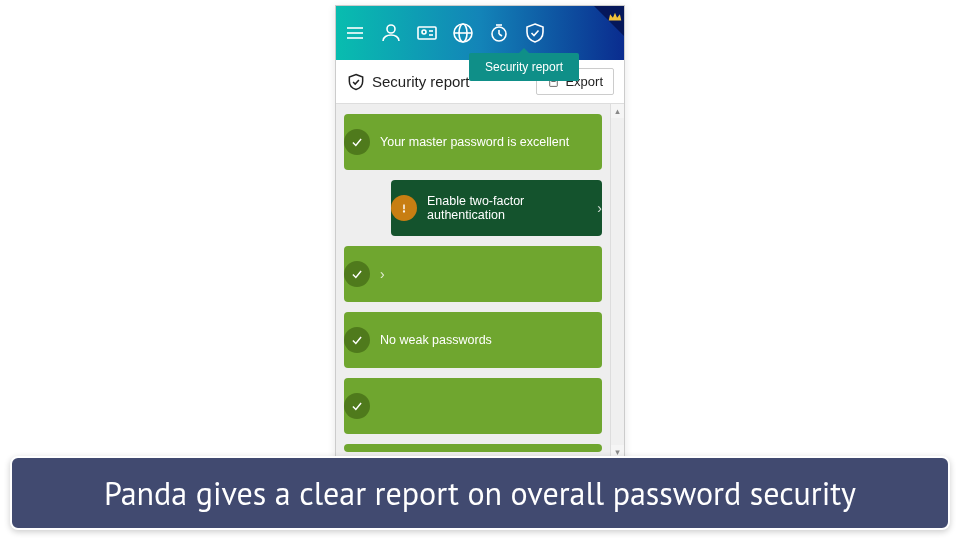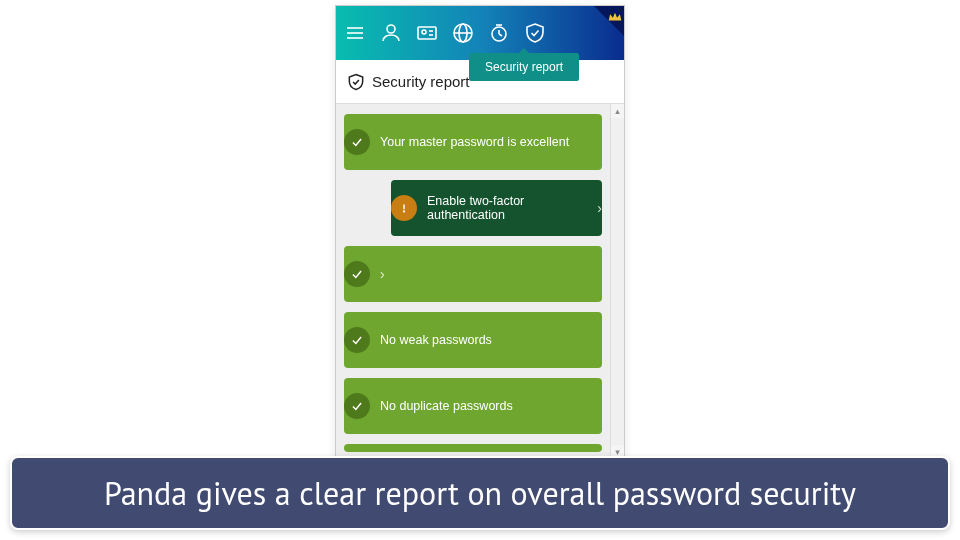--- a/index.html
+++ b/index.html
@@ -236,20 +236,28 @@
   </div>
 
   <div class="subheader">
     <div class="subheader-title-wrap">
       <svg viewBox="0 0 24 24">
           <path d="M12 3l8 3v5c0 5-3.5 8.5-8 10-4.5-1.5-8-5-8-10V6l8-3z"></path>
           <polyline points="8.5 12 11 14.5 15.5 9.5"></polyline>
         </svg>
       <span class="subheader-title">Security report</span>
     </div>
+    <button class="export-btn">
+      <svg viewBox="0 0 24 24">
+          <rect x="5" y="3" width="14" height="18" rx="1"></rect>
+          <line x1="8" y1="8" x2="16" y2="8"></line>
+          <line x1="8" y1="12" x2="16" y2="12"></line>
+        </svg>
+      <span>Export</span>
+    </button>
   </div>
 
   <div class="content-wrap">
     <div class="content">
 
       <div class="card green">
         <div class="icon-circle">
           <svg viewBox="0 0 24 24">
               <polyline points="5 13 10 18 19 7"></polyline>
             </svg>
@@ -285,21 +293,20 @@
         </div>
         <span class="label">No weak passwords</span>
       </div>
 
       <div class="card green">
         <div class="icon-circle">
           <svg viewBox="0 0 24 24">
               <polyline points="5 13 10 18 19 7"></polyline>
             </svg>
         </div>
-        <span class="label">No duplicate passwords</span>
       </div>
 
       <div class="card green partial"></div>
 
     </div>
     <div class="scrollbar">
       <div class="scroll-arrow top">▴</div>
       <div class="scroll-arrow bottom">▾</div>
     </div>
   </div>

